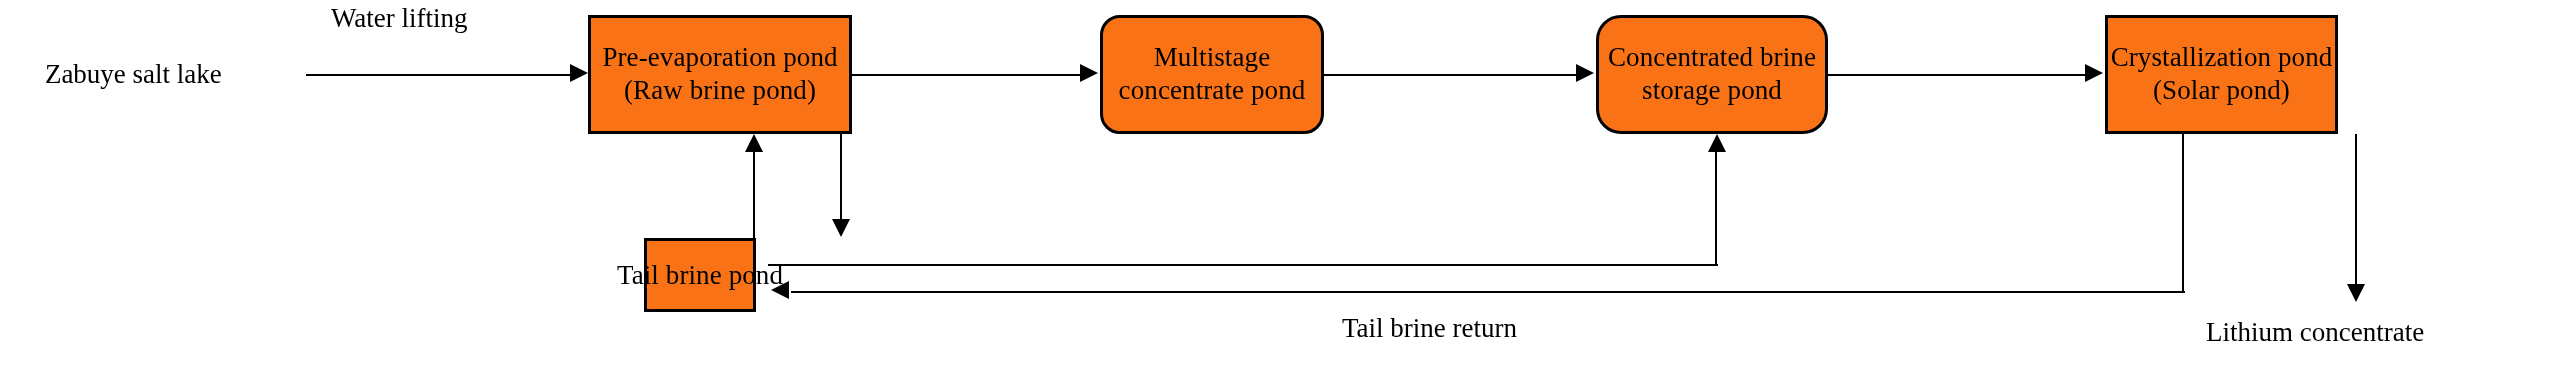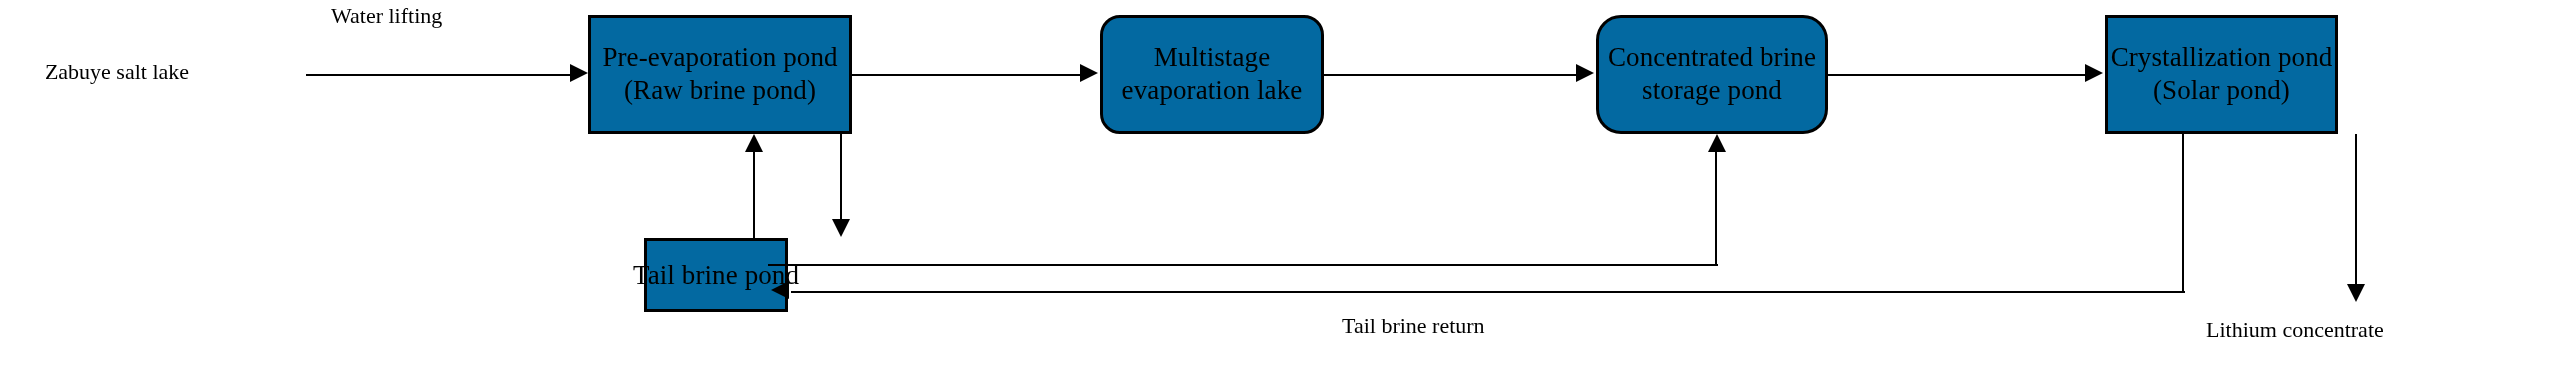--- a/index.html
+++ b/index.html
@@ -14,36 +14,36 @@
     background: #ffffff;
     font-family: "Liberation Serif", "DejaVu Serif", serif;
     color: #000000;
     overflow: hidden;
   }
   
   .node {
     position: absolute;
     box-sizing: border-box;
     border: 3.1px solid #000000;
-    background: #0369a1;
+    background: #f97316;
     display: flex;
     flex-direction: column;
     align-items: center;
     justify-content: center;
     text-align: center;
     line-height: 1.22;
     font-size: 27px;
     letter-spacing: 0.1px;
   }
   .node .ln { display: block; white-space: nowrap; }
 
   
   .label {
     position: absolute;
-    font-size: 22px;
+    font-size: 27px;
     white-space: nowrap;
     line-height: 1;
   }
 
   
   .h-line {
     position: absolute;
     height: 0;
     border-top: 2.5px solid #000000;
   }
@@ -93,40 +93,40 @@
   <div class="node" style="left:588px; top:14.7px; width:264px; height:119px;">
     <span class="ln">Pre-evaporation pond</span>
     <span class="ln">(Raw brine pond)</span>
   </div>
 
   <div class="h-line" style="left:852px; top:74px; width:228px;"></div>
   <div class="arrow right" style="left:1080px; top:64px;"></div>
 
   <div class="node" style="left:1100px; top:14.7px; width:224px; height:119px;border-radius:20px;">
     <span class="ln">Multistage</span>
-    <span class="ln">evaporation lake</span>
+    <span class="ln">concentrate pond</span>
   </div>
 
   <div class="h-line" style="left:1324px; top:74px; width:253px;"></div>
   <div class="arrow right" style="left:1576px; top:64px;"></div>
 
   <div class="node" style="left:1596px; top:14.7px; width:232px; height:119px;border-radius:25px;">
     <span class="ln">Concentrated brine</span>
     <span class="ln">storage pond</span>
   </div>
 
   <div class="h-line" style="left:1828px; top:74px; width:257px;"></div>
   <div class="arrow right" style="left:2085px; top:64px;"></div>
 
   <div class="node" style="left:2105px; top:14.7px; width:233px; height:119px;align-items:center;">
     <span class="ln">Crystallization pond</span>
     <span class="ln">(Solar pond)</span>
   </div>
 
-  <div class="node" style="left:644px; top:238px; width:144px; height:74px;">
+  <div class="node" style="left:644px; top:238px; width:112px; height:74px;">
     <span class="ln">Tail brine pond</span>
   </div>
 
   <div class="v-line" style="left:753px; top:152px; height:86px;"></div>
   <div class="arrow up" style="left:745px; top:134px;"></div>
 
   <div class="v-line" style="left:840px; top:134px; height:86px;"></div>
   <div class="arrow down" style="left:832px; top:219px;"></div>
 
   <div class="h-line" style="left:768px; top:264px; width:950px;"></div>

